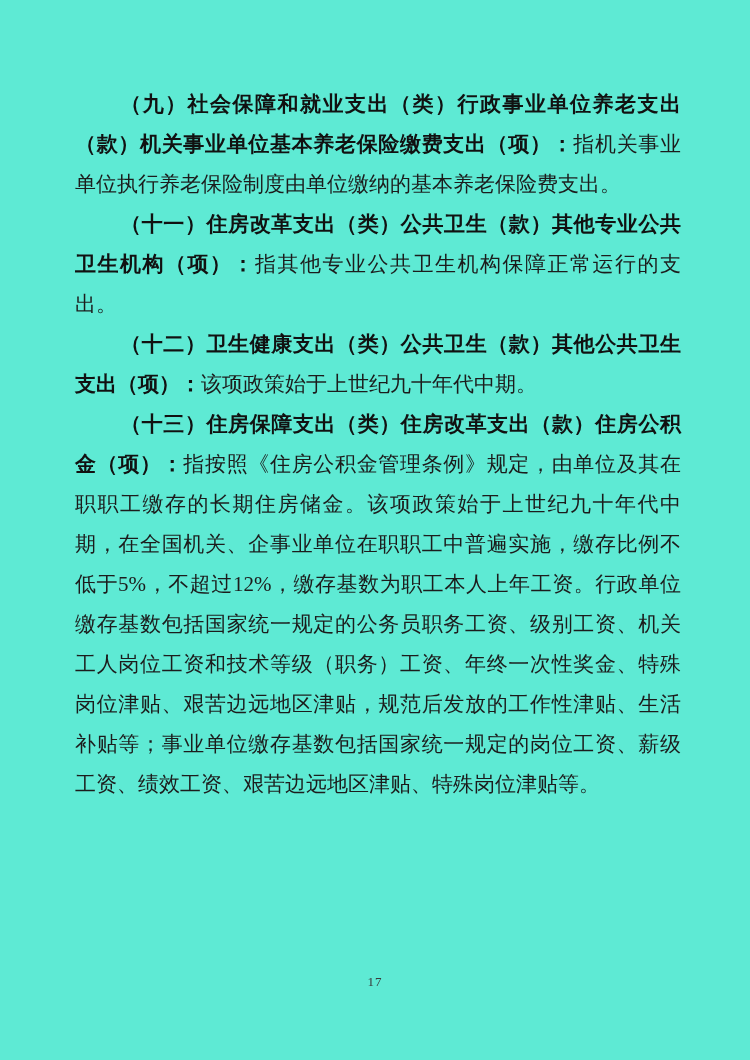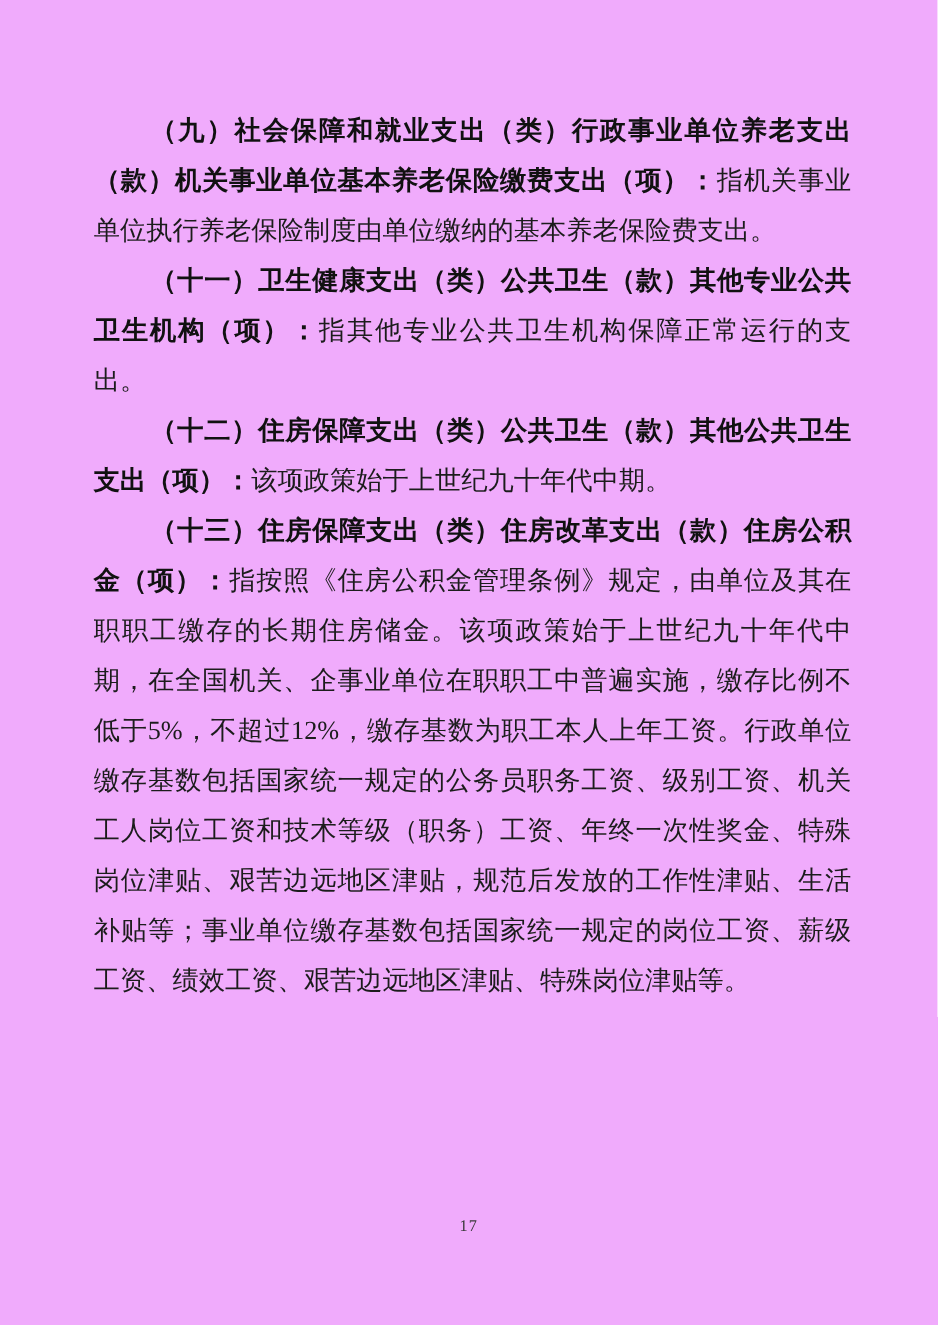--- a/index.html
+++ b/index.html
@@ -4,21 +4,21 @@
 <style>
   html, body {
     margin: 0;
     padding: 0;
     background: #ffffff;
   }
   .page {
     position: relative;
     width: 750px;
     height: 1060px;
-    background: #f0abfc;
+    background: #5eead4;
     overflow: hidden;
     font-family: "Liberation Serif", "DejaVu Serif", serif;
     color: #1a1a1a;
   }
   .content {
     position: absolute;
     left: 75px;
     top: 84px;
     width: 606px;
   }
@@ -51,20 +51,20 @@
     color: #3a3a3a;
     letter-spacing: 1px;
   }
 </style>
 </head>
 <body>
 
 <div class="page">
   <div class="content">
     <p class="para"><span class="head">（九）社会保障和就业支出（类）行政事业单位养老支出（款）机关事业单位基本养老保险缴费支出（项）：</span><span class="tail">指机关事业单位执行养老保险制度由单位缴纳的基本养老保险费支出。</span></p>
-    <p class="para"><span class="head">（十一）卫生健康支出（类）公共卫生（款）其他专业公共卫生机构（项）：</span><span class="tail">指其他专业公共卫生机构保障正常运行的支出。</span></p>
-    <p class="para"><span class="head">（十二）住房保障支出（类）公共卫生（款）其他公共卫生支出（项）：</span><span class="tail">该项政策始于上世纪九十年代中期。</span></p>
+    <p class="para"><span class="head">（十一）住房改革支出（类）公共卫生（款）其他专业公共卫生机构（项）：</span><span class="tail">指其他专业公共卫生机构保障正常运行的支出。</span></p>
+    <p class="para"><span class="head">（十二）卫生健康支出（类）公共卫生（款）其他公共卫生支出（项）：</span><span class="tail">该项政策始于上世纪九十年代中期。</span></p>
     <p class="para"><span class="head">（十三）住房保障支出（类）住房改革支出（款）住房公积金（项）：</span><span class="tail">指按照《住房公积金管理条例》规定，由单位及其在职职工缴存的长期住房储金。该项政策始于上世纪九十年代中期，在全国机关、企事业单位在职职工中普遍实施，缴存比例不低于5%，不超过12%，缴存基数为职工本人上年工资。行政单位缴存基数包括国家统一规定的公务员职务工资、级别工资、机关工人岗位工资和技术等级（职务）工资、年终一次性奖金、特殊岗位津贴、艰苦边远地区津贴，规范后发放的工作性津贴、生活补贴等；事业单位缴存基数包括国家统一规定的岗位工资、薪级工资、绩效工资、艰苦边远地区津贴、特殊岗位津贴等。</span></p>
   </div>
   <div class="footer">
     <span class="page-number">17</span>
   </div>
 </div>
 
 </body></html>

